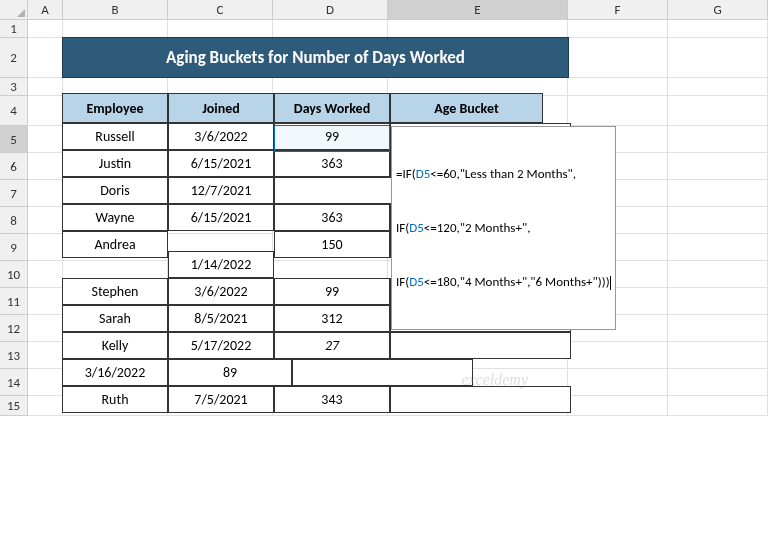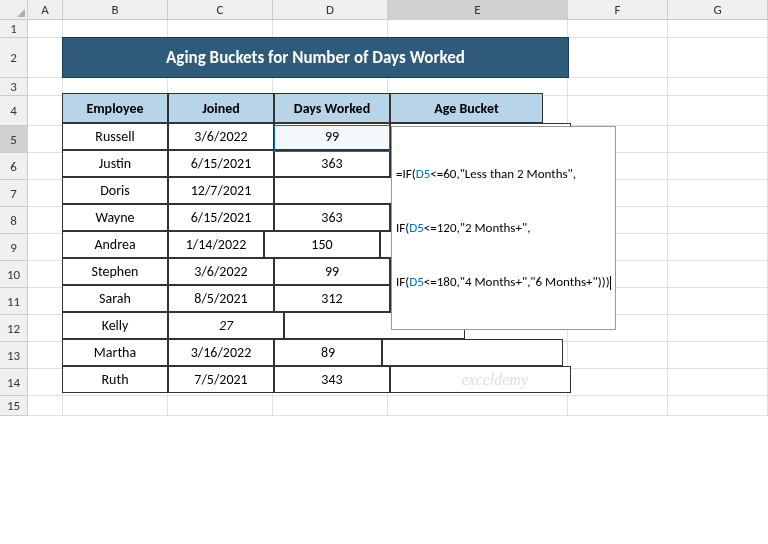--- a/index.html
+++ b/index.html
@@ -199,45 +199,45 @@
           <div class="dc" style="width: 181px;"></div>
         </div>
         <div class="drow">
           <div class="dc" style="width: 106px;">Wayne</div>
           <div class="dc" style="width: 106px;">6/15/2021</div>
           <div class="dc" style="width: 116px;">363</div>
           <div class="dc" style="width: 181px;"></div>
         </div>
         <div class="drow">
           <div class="dc" style="width: 106px;">Andrea</div>
-          <div class="dc" style="width: 96px;">1/14/2022</div>
+          <div class="dc" style="width: 106px; margin-top: 20px;">1/14/2022</div>
           <div class="dc" style="width: 116px;">150</div>
           <div class="dc" style="width: 181px;"></div>
         </div>
         <div class="drow">
           <div class="dc" style="width: 106px;">Stephen</div>
           <div class="dc" style="width: 106px;">3/6/2022</div>
           <div class="dc" style="width: 116px;">99</div>
           <div class="dc" style="width: 181px;"></div>
         </div>
         <div class="drow">
           <div class="dc" style="width: 106px;">Sarah</div>
           <div class="dc" style="width: 106px;">8/5/2021</div>
           <div class="dc" style="width: 116px;">312</div>
           <div class="dc" style="width: 181px;"></div>
         </div>
         <div class="drow">
           <div class="dc" style="width: 106px;">Kelly</div>
+          <div class="dc" style="width: 106px;">5/17/2022</div>
           <div class="dc" style="width: 116px; font-style: italic;">27</div>
           <div class="dc" style="width: 181px;"></div>
         </div>
         <div class="drow">
-          <div class="dc" style="width: 106px;">Martha</div>
           <div class="dc" style="width: 106px;">3/16/2022</div>
-          <div class="dc" style="width: 108px;">89</div>
+          <div class="dc" style="width: 124px;">89</div>
           <div class="dc" style="width: 181px;"></div>
         </div>
         <div class="drow">
           <div class="dc" style="width: 106px;">Ruth</div>
           <div class="dc" style="width: 106px;">7/5/2021</div>
           <div class="dc" style="width: 116px;">343</div>
           <div class="dc" style="width: 181px;"></div>
         </div>
       </div>
   </div>

